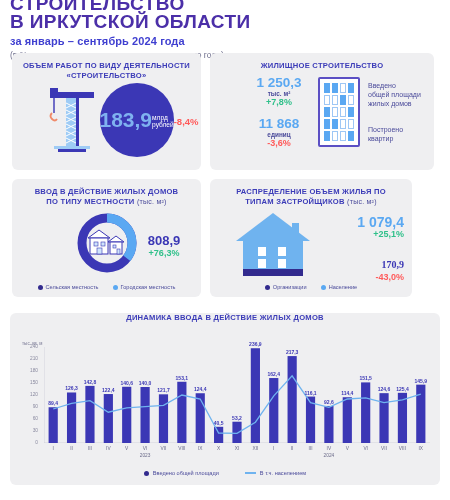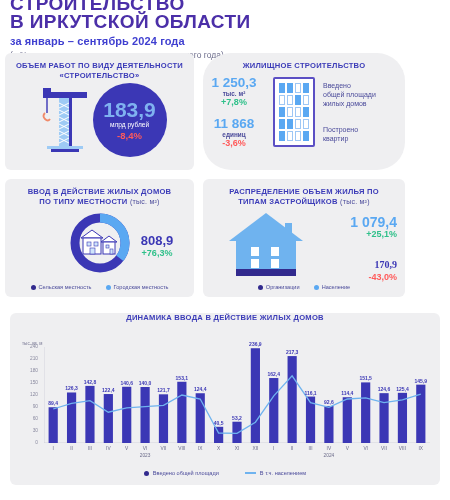--- a/index.html
+++ b/index.html
@@ -21,51 +21,51 @@
   .title-l2{
     font-size:19px;font-weight:bold;color:#4b2fa8;letter-spacing:.4px;
     line-height:20px;
   }
   .subtitle{
     font-size:11px;font-weight:bold;color:#3f3fd0;margin-top:3px;letter-spacing:.1px;
   }
   .note{font-size:8.5px;color:#6b6b8a;margin-top:3px;}
 
   
-  .cards{position:absolute;left:5px;top:58px;width:430px;}
+  .cards{position:absolute;left:12px;top:58px;width:430px;}
   .row{display:flex;gap:9px;}
   .card{
     background:#efeff1;border-radius:6px;position:relative;
     box-sizing:border-box;
   }
   .c-top{width:189px;height:117px;}
-  .c-top2{width:202px;height:117px;border-radius:28px;}
+  .c-top2{width:224px;height:117px;}
   .c-bot{width:189px;height:118px;}
   .c-bot2{width:202px;height:118px;}
   .row2{margin-top:9px;}
 
   .card-title{
     text-align:center;font-size:7.6px;font-weight:bold;color:#3b3bb8;
     letter-spacing:.25px;line-height:10px;padding-top:8px;
   }
   .card-title .unit{font-weight:normal;font-size:7px;color:#4a4a9a;}
 
   
   .c1-body{display:flex;align-items:center;justify-content:center;margin-top:2px;}
   .crane{width:58px;height:74px;position:relative;margin-right:2px;}
   .circle{
     width:74px;height:74px;border-radius:50%;background:#3b37b5;
-    display:flex;flex-direction:column;align-items:center;justify-content:center;
+    display:flex;flex-direction:row;align-items:center;justify-content:space-between;
   }
   .circle .big{font-size:21px;font-weight:bold;color:#7fb2f0;line-height:20px;}
   .circle .sub{font-size:6.6px;color:#ffffff;margin-top:1px;}
   .circle .pct{font-size:9.5px;font-weight:bold;color:#ff5a5a;margin-top:2px;}
 
   
-  .c2-body{display:flex;align-items:center;justify-content:flex-start;margin-top:4px;gap:8px;}
+  .c2-body{display:flex;align-items:center;justify-content:flex-end;margin-top:4px;gap:8px;}
   .c2-nums{text-align:center;width:62px;}
   .n-big-l{font-size:13.5px;font-weight:bold;color:#5aa8f2;line-height:15px;}
   .n-big-d{font-size:13.5px;font-weight:bold;color:#5aa8f2;line-height:15px;}
   .n-unit{font-size:6.4px;font-weight:bold;color:#4a4a9a;}
   .n-pos{font-size:9px;font-weight:bold;color:#2fc08a;}
   .n-neg{font-size:9px;font-weight:bold;color:#ff5a5a;}
   .c2-gap{height:9px;}
   .bldg{
     width:42px;height:70px;border:2px solid #5b4fc4;border-radius:2px;
     background:#fff;display:grid;grid-template-columns:repeat(4,1fr);

